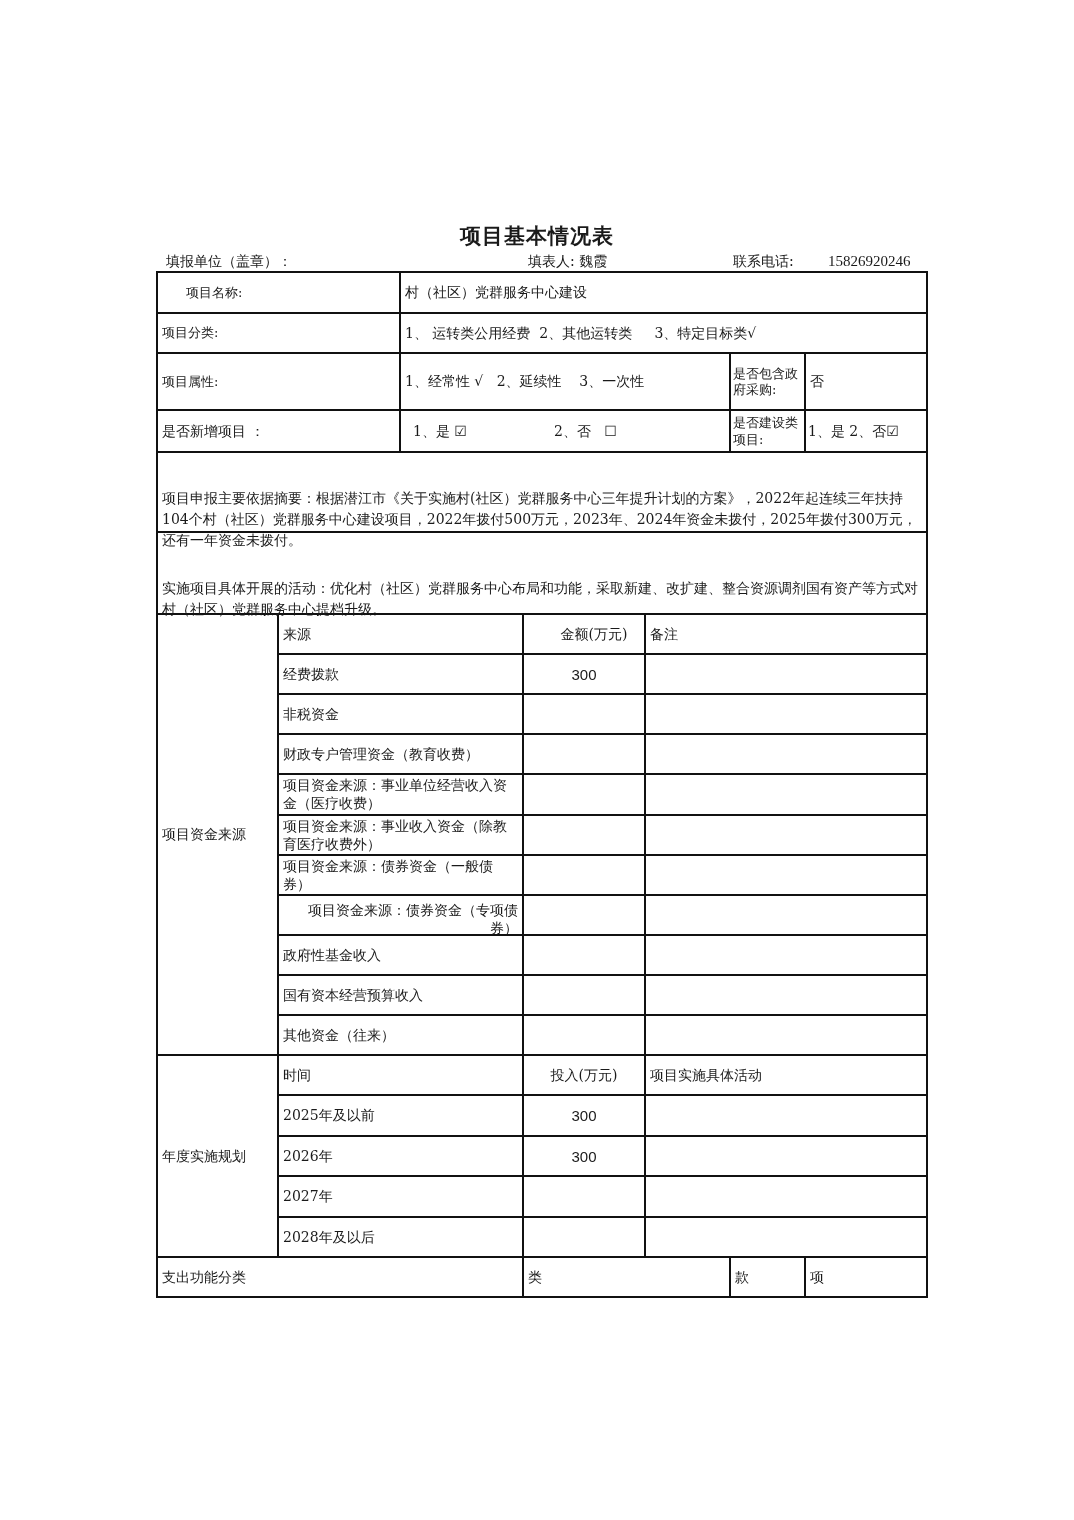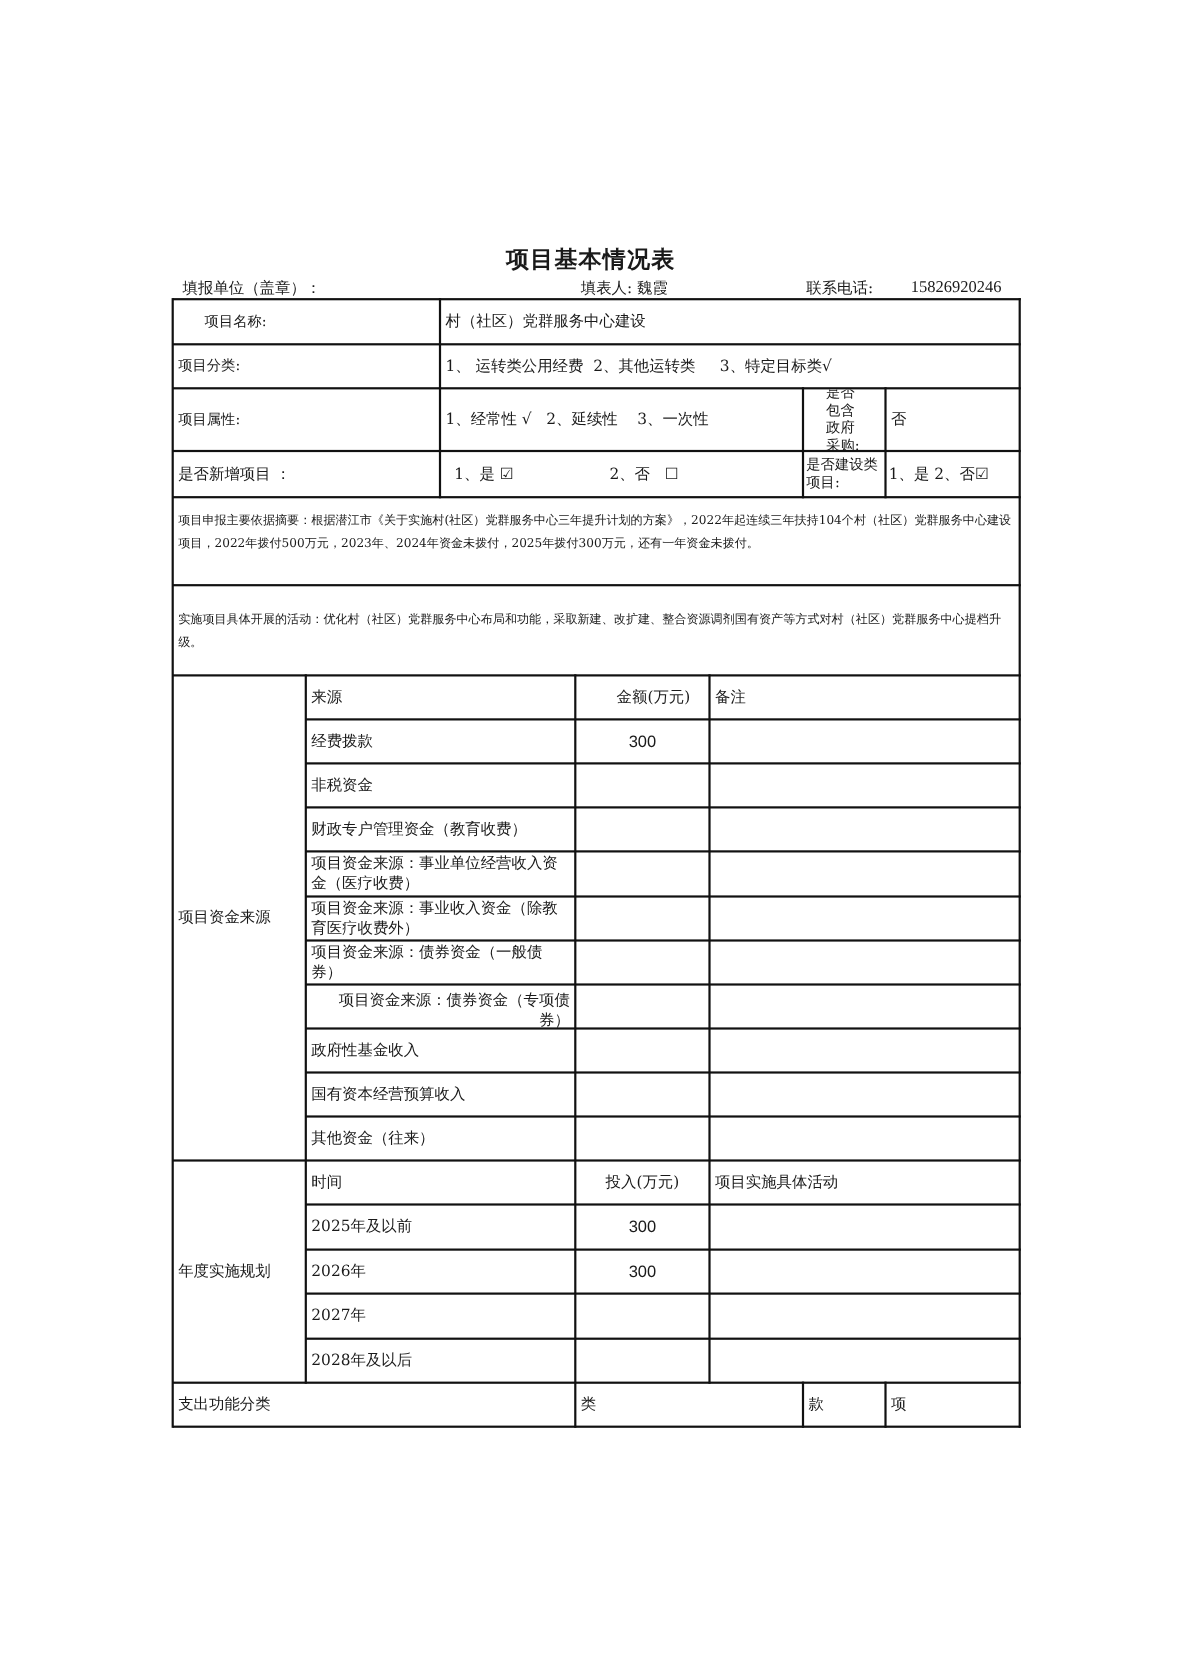--- a/index.html
+++ b/index.html
@@ -5,21 +5,21 @@
   html, body { margin:0; padding:0; background:#ffffff; }
   body { width:1074px; height:1520px; position:relative; font-family:"DejaVu Serif", serif; color:#1a1a1a; }
   .title { position:absolute; top:222px; left:0; width:1074px; text-align:center; font-family:"DejaVu Sans", sans-serif; font-weight:bold; font-size:21px; letter-spacing:1px; }
   .meta { position:absolute; top:253px; font-size:14px; }
   .cell { position:absolute; box-sizing:border-box; font-size:14px; display:flex; align-items:center; padding:0 4px; line-height:17px; overflow:hidden; }
   .hl { position:absolute; height:2px; background:#111; }
   .vl { position:absolute; width:2px; background:#111; }
   .center { justify-content:center; }
   .num { font-family:"Liberation Sans", sans-serif; font-size:15px; }
   .small { font-size:13px; }
-  .para { position:absolute; font-size:11px; line-height:21px; box-sizing:border-box; padding:0 4px; }
+  .para { position:absolute; font-size:14px; line-height:21px; box-sizing:border-box; padding:0 4px;margin-top:26px; }
 </style>
 </head>
 <body>
 
 <div class="title">项目基本情况表</div>
 
 <div class="meta" style="left:166px;">填报单位（盖章）：</div>
 <div class="meta" style="left:528px;">填表人: 魏霞</div>
 <div class="meta" style="left:733px;">联系电话:</div>
 <div class="meta" style="left:828px; font-family:'Liberation Serif', serif; font-size:15px;">15826920246</div>
@@ -70,21 +70,21 @@
   <div class="vl" style="left:804px; top:1256px; height:42px;"></div>
 
   <div class="cell small" style="left:158px; top:273px; width:241px; height:39px;padding-left:28px;">项目名称:</div>
   <div class="cell" style="left:401px; top:273px; width:525px; height:39px;">村（社区）党群服务中心建设</div>
 
   <div class="cell small" style="left:158px; top:314px; width:241px; height:36px;">项目分类:</div>
   <div class="cell" style="left:401px; top:314px; width:525px; height:38px; white-space:pre;">1、 运转类公用经费  2、其他运转类     3、特定目标类√</div>
 
   <div class="cell small" style="left:158px; top:354px; width:241px; height:55px;">项目属性:</div>
   <div class="cell" style="left:401px; top:354px; width:328px; height:55px; white-space:pre;">1、经常性 √   2、延续性    3、一次性</div>
-  <div class="cell small" style="left:731px; top:354px; width:73px; height:55px; line-height:16px; padding:0 20px;">是否包含政府采购:</div>
+  <div class="cell small" style="left:731px; top:354px; width:73px; height:55px; line-height:16px; padding:0 2px;">是否包含政府采购:</div>
   <div class="cell" style="left:806px; top:354px; width:120px; height:55px;">否</div>
 
   <div class="cell" style="left:158px; top:411px; width:241px; height:40px;">是否新增项目 ：</div>
   <div class="cell" style="left:409px; top:411px; width:140px; height:40px;">1、是 ☑</div>
   <div class="cell" style="left:550px; top:411px; width:170px; height:40px; white-space:pre;">2、否   ☐</div>
   <div class="cell small" style="left:731px; top:411px; width:73px; height:40px; line-height:17px; padding:0 2px;">是否建设类项目:</div>
   <div class="cell" style="left:806px; top:411px; width:120px; height:40px; padding:0 2px;">1、是 2、否☑</div>
 
   <div class="para" style="left:158px; top:462px; width:768px;">项目申报主要依据摘要：根据潜江市《关于实施村(社区）党群服务中心三年提升计划的方案》，2022年起连续三年扶持104个村（社区）党群服务中心建设项目，2022年拨付500万元，2023年、2024年资金未拨付，2025年拨付300万元，还有一年资金未拨付。</div>
 

